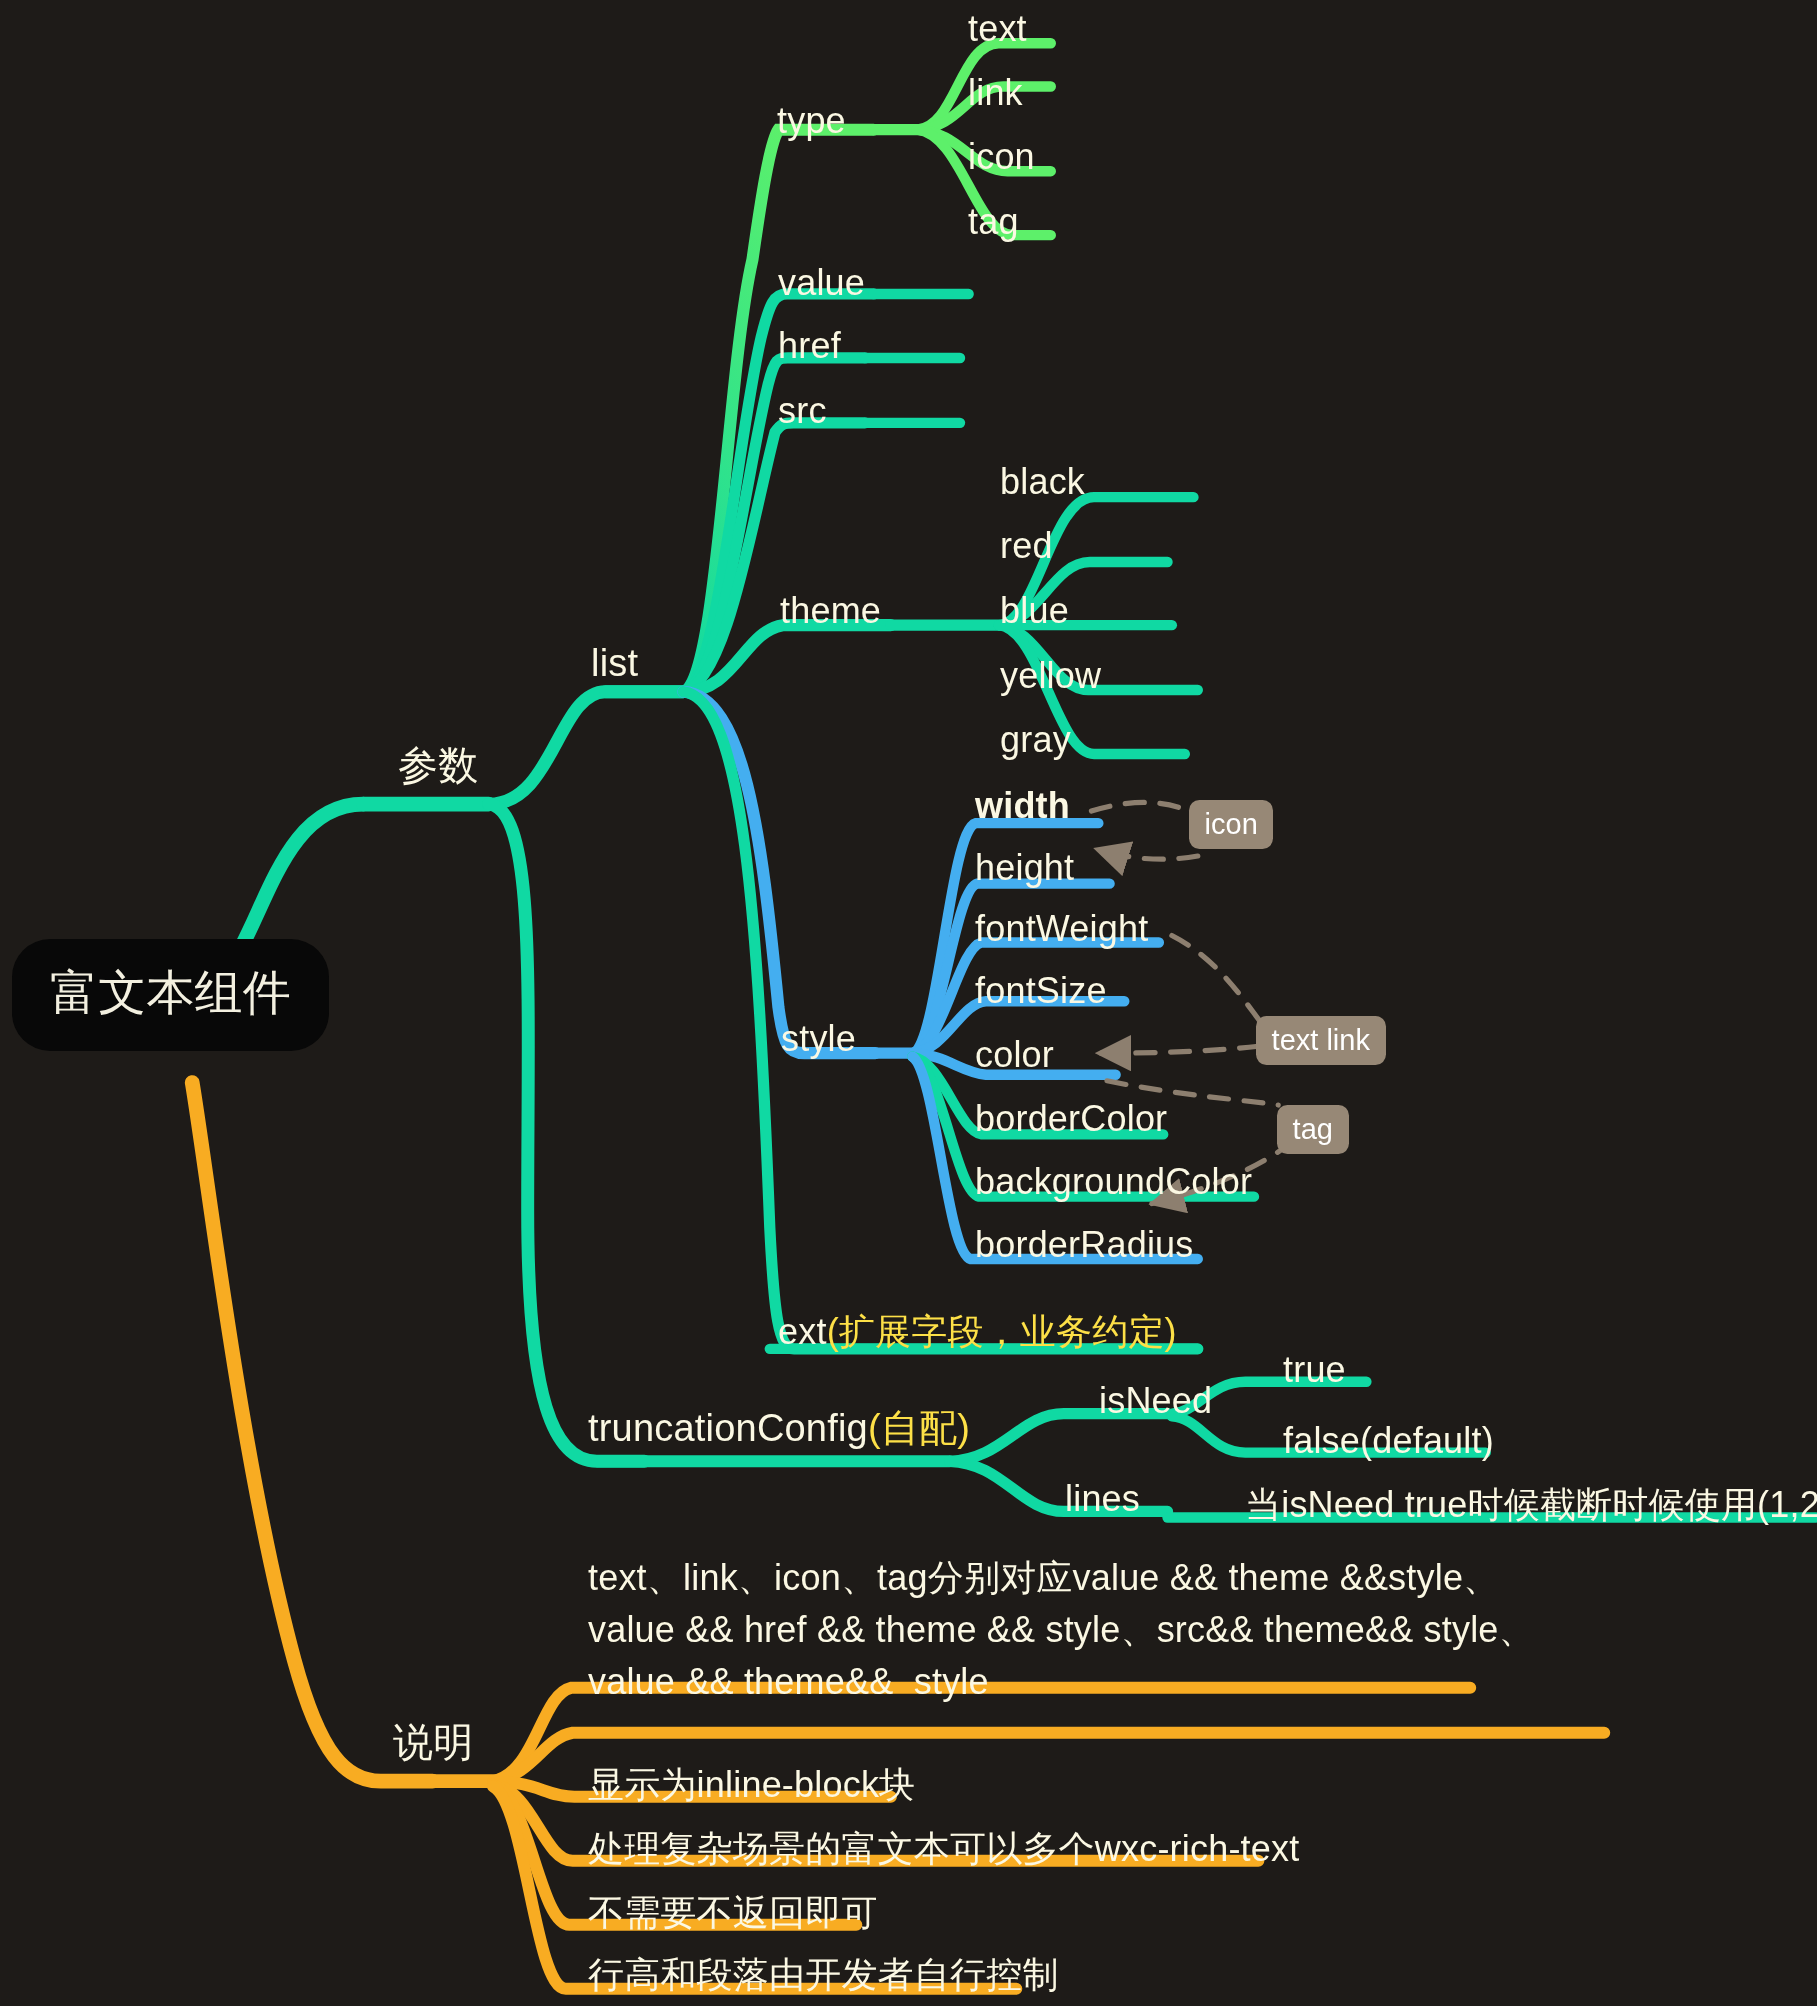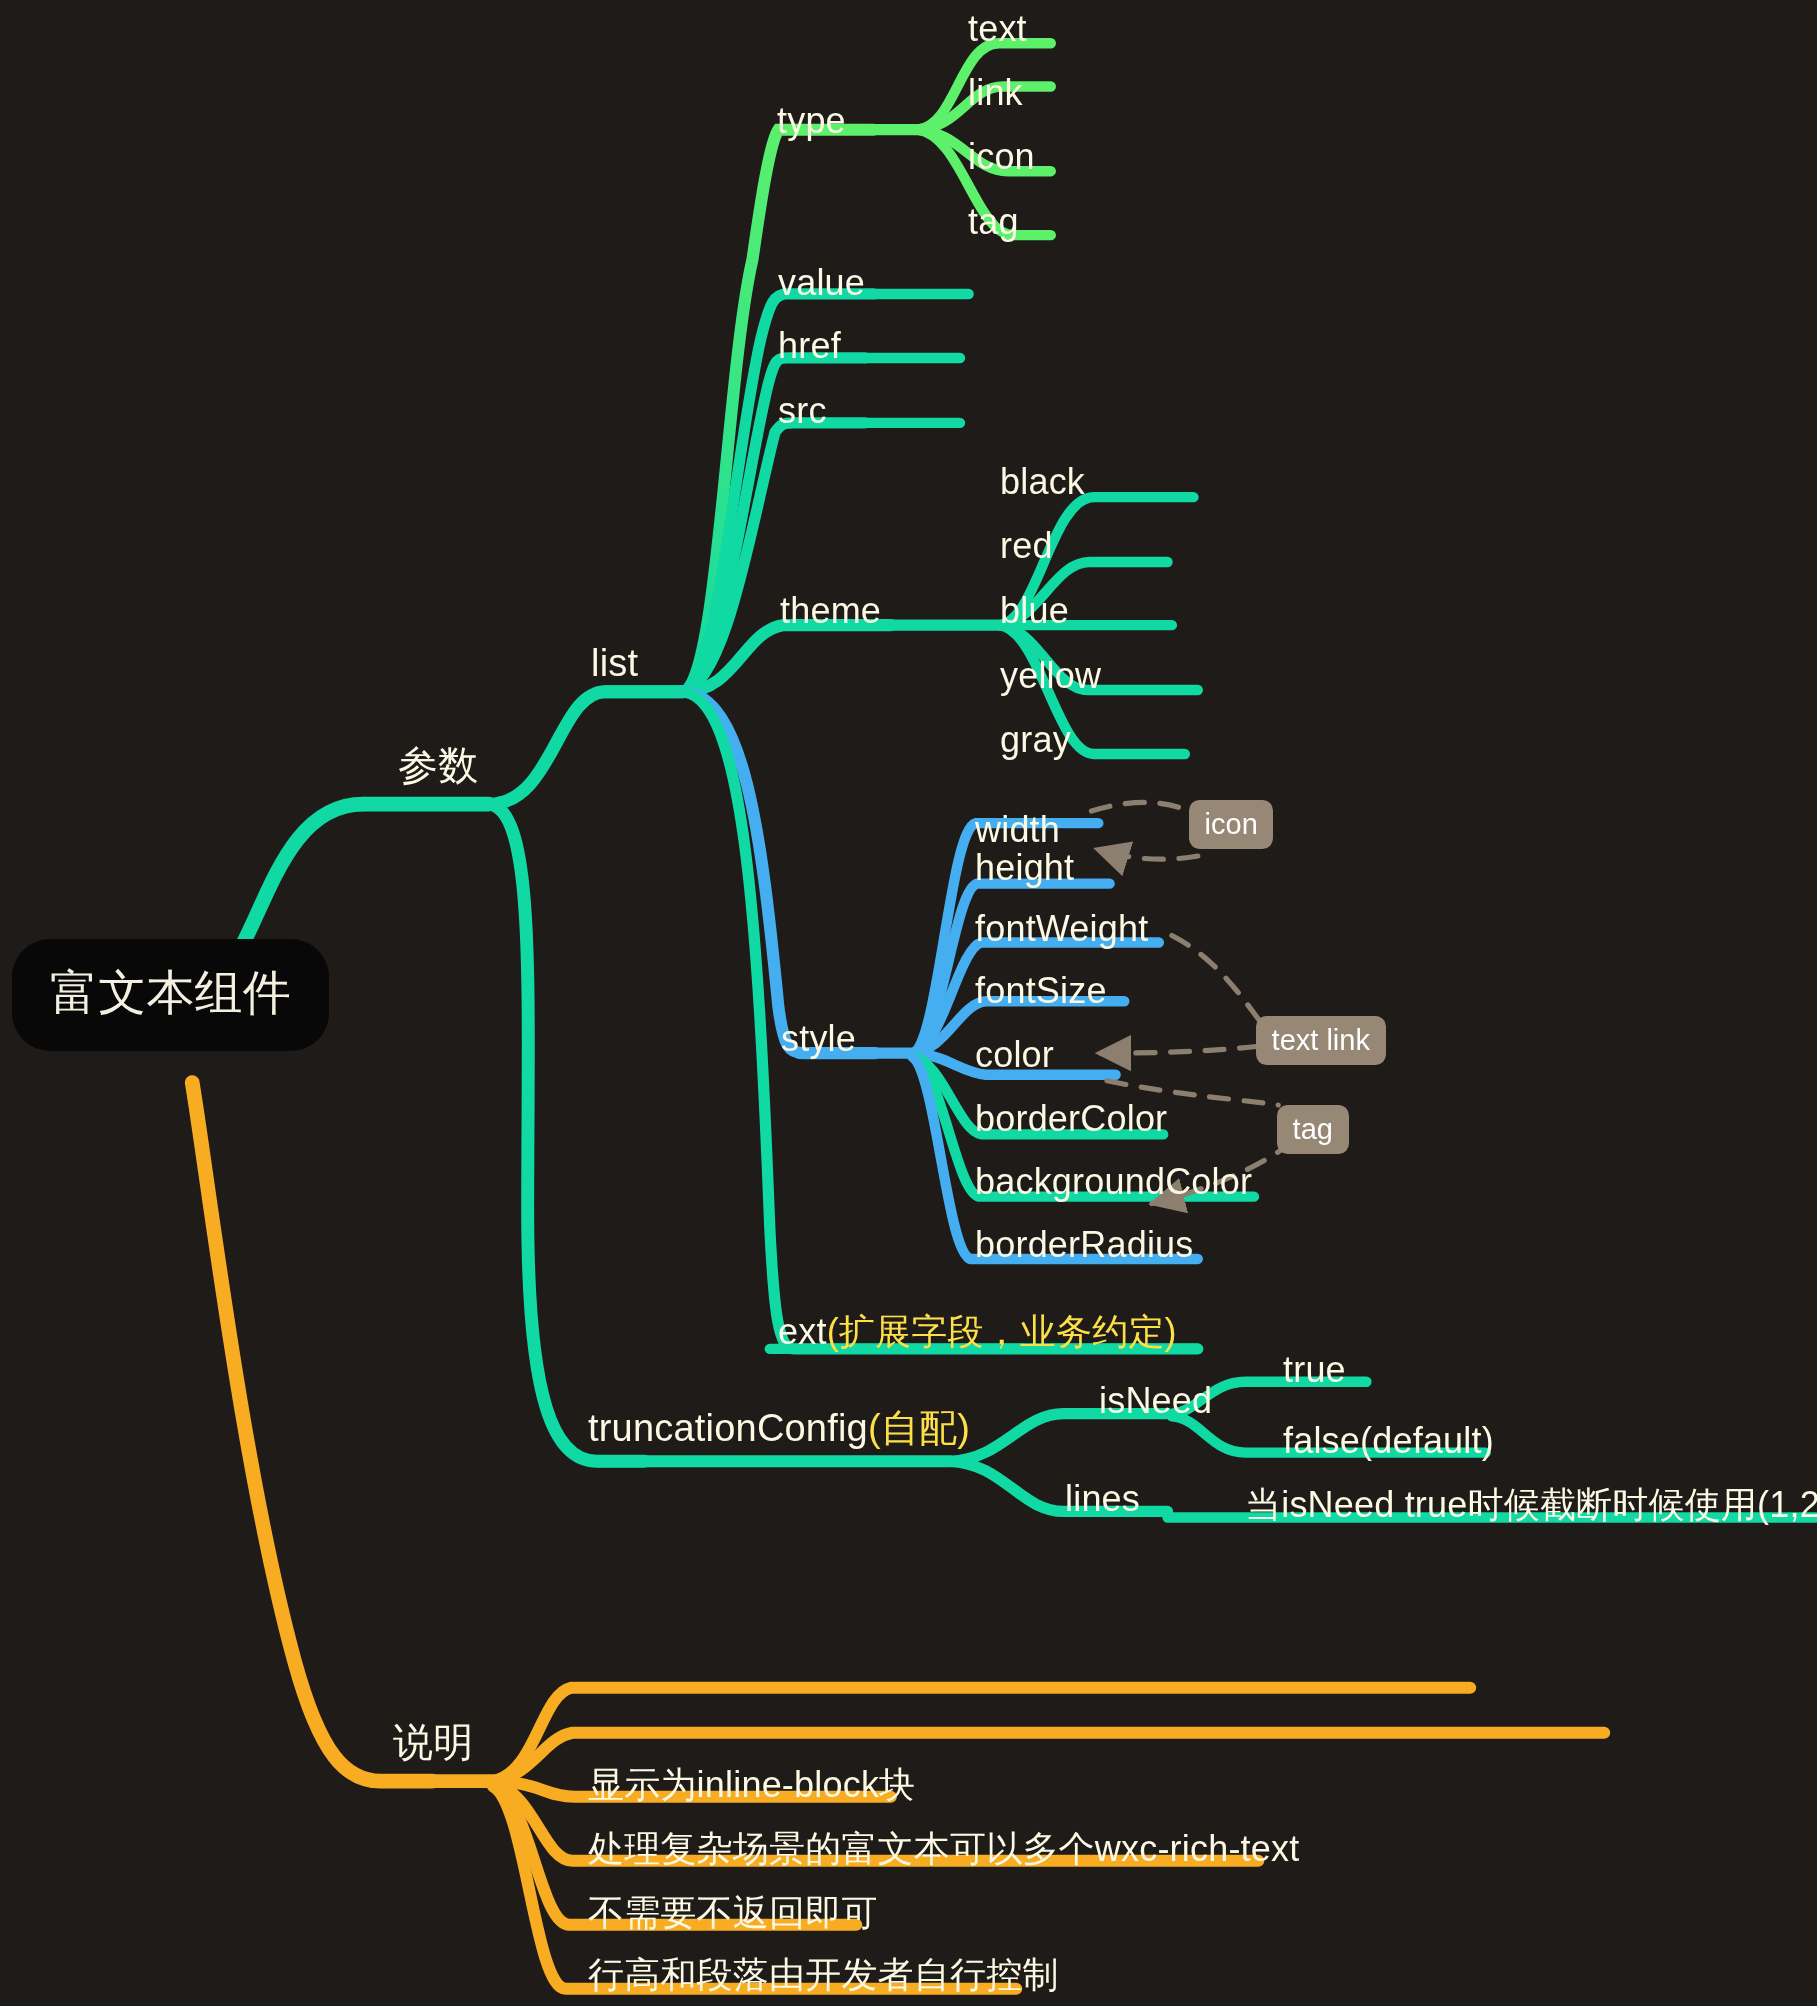--- a/index.html
+++ b/index.html
@@ -157,35 +157,38 @@
   <div class="node lvl3" style="left:968px;top:74px;">link</div>
   <div class="node lvl3" style="left:968px;top:138px;">icon</div>
   <div class="node lvl3" style="left:968px;top:203px;">tag</div>
 
   <div class="node lvl3" style="left:1000px;top:463px;">black</div>
   <div class="node lvl3" style="left:1000px;top:527px;">red</div>
   <div class="node lvl3" style="left:1000px;top:592px;">blue</div>
   <div class="node lvl3" style="left:1000px;top:657px;">yellow</div>
   <div class="node lvl3" style="left:1000px;top:721px;">gray</div>
 
-  <div class="node lvl3" style="left:975px;top:811px;">width</div>
+  <div class="node lvl3" style="left:975px;top:787px;font-weight:bold;">width</div>
   <div class="node lvl3" style="left:975px;top:849px;">height</div>
   <div class="node lvl3" style="left:975px;top:910px;">fontWeight</div>
   <div class="node lvl3" style="left:975px;top:972px;">fontSize</div>
   <div class="node lvl3" style="left:975px;top:1036px;">color</div>
   <div class="node lvl3" style="left:975px;top:1100px;">borderColor</div>
   <div class="node lvl3" style="left:975px;top:1163px;">backgroundColor</div>
   <div class="node lvl3" style="left:975px;top:1226px;">borderRadius</div>
 
   <div class="node lvl3" style="left:1065px;top:1382px;margin-left:34px;">isNeed</div>
   <div class="node lvl3" style="left:1065px;top:1480px;">lines</div>
   <div class="node lvl3" style="left:1283px;top:1351px;">true</div>
   <div class="node lvl3" style="left:1283px;top:1422px;">false(default)</div>
   <div class="node lvl3" style="left:1245px;top:1486px;">当isNeed true时候截断时候使用(1,2,3)</div>
 
+  <div class="node multiline" style="left:588px;top:1552px;">text、link、icon、tag分别对应value &amp;&amp; theme &amp;&amp;style、
+value &amp;&amp; href &amp;&amp; theme &amp;&amp; style、src&amp;&amp; theme&amp;&amp; style、
+value &amp;&amp; theme&amp;&amp;  style</div>
   <div class="node note" style="left:588px;top:1766px;">显示为inline-block块</div>
   <div class="node note" style="left:588px;top:1830px;">处理复杂场景的富文本可以多个wxc-rich-text</div>
   <div class="node note" style="left:588px;top:1894px;">不需要不返回即可</div>
   <div class="node note" style="left:588px;top:1956px;">行高和段落由开发者自行控制</div>
 
   <div class="callout" style="left:1189px;top:800px;">icon</div>
   <div class="callout" style="left:1256px;top:1016px;">text  link</div>
   <div class="callout" style="left:1277px;top:1105px;">tag</div>
 
 </div>

